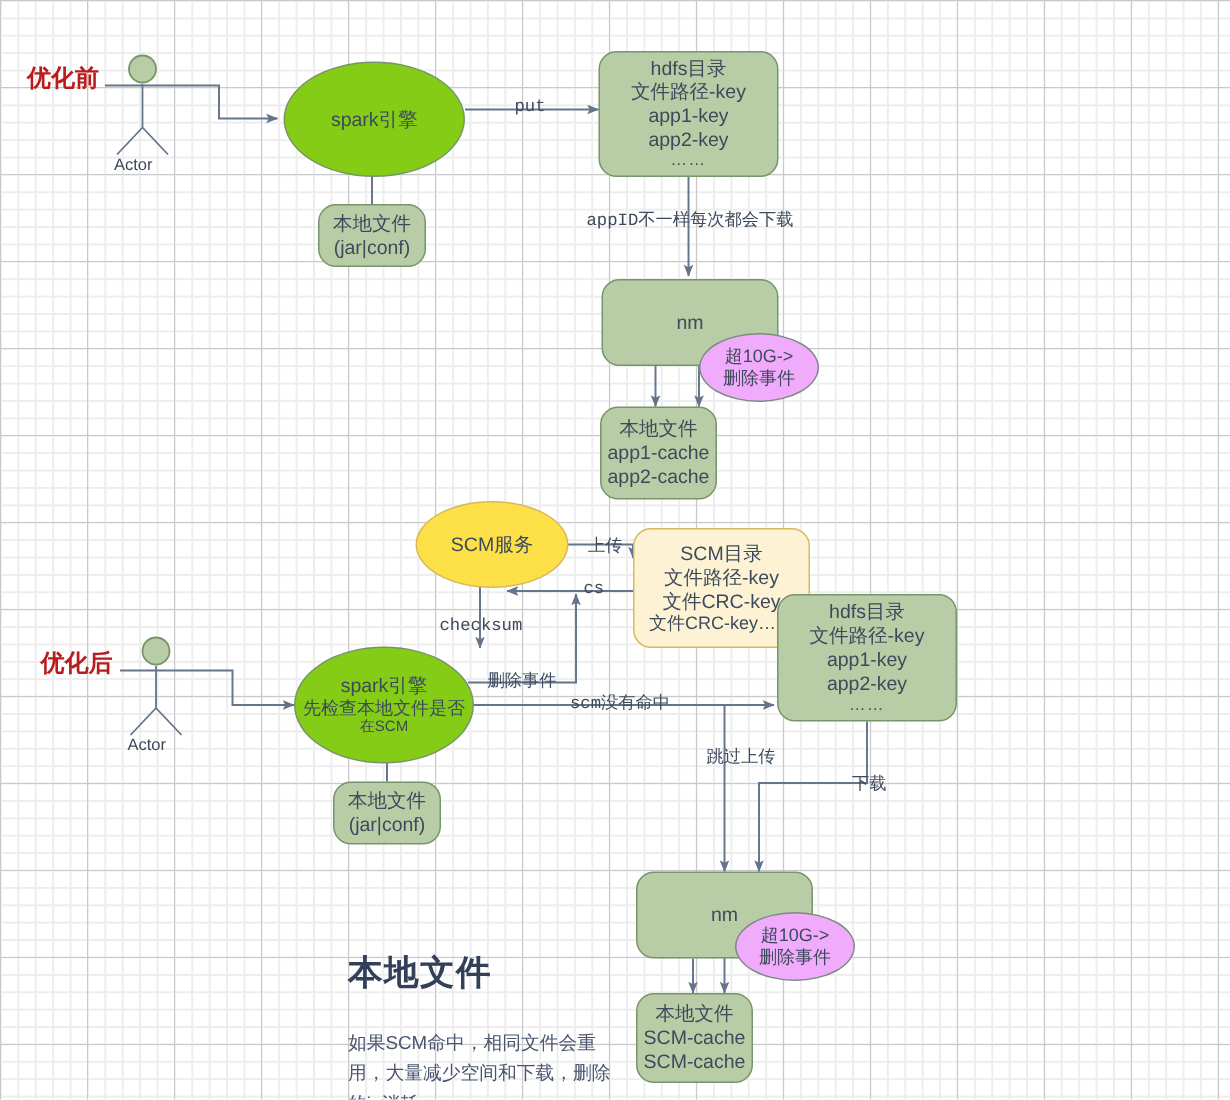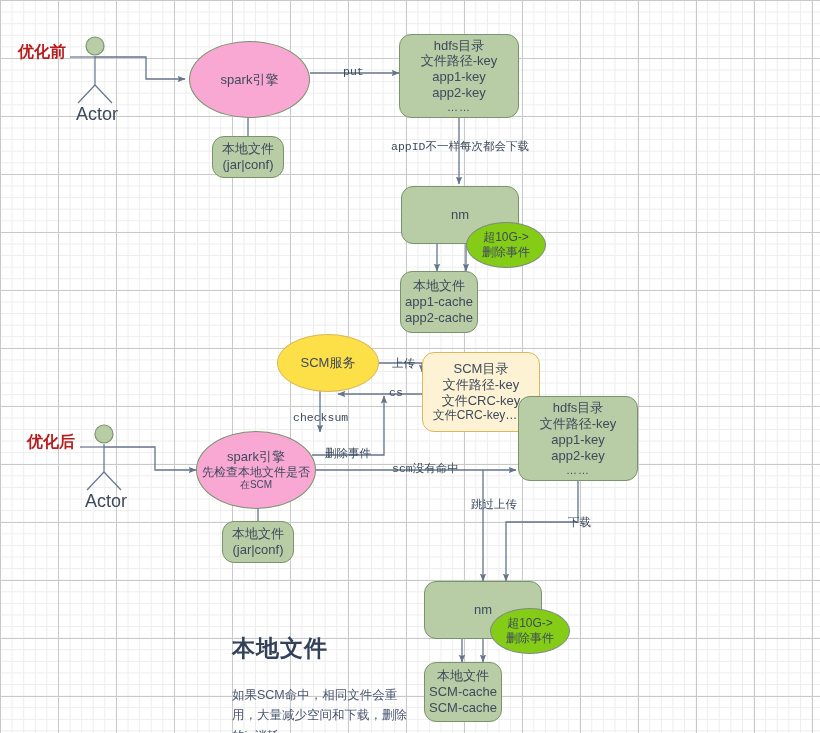--- a/index.html
+++ b/index.html
@@ -30,39 +30,39 @@
     color:#3d4a5c;
     line-height:1.22;
   }
   .rect{
     background:#b8cda6;
     border:1.2px solid #77946b;
     border-radius:12px;
     font-size:13px;
   }
   .ellipse{
-    background:#f9a8d4;
+    background:#84cc16;
     border:1.2px solid #77946b;
     border-radius:50%;
     font-size:13px;
   }
   .yellow-ellipse{
     background:#fde047;
     border:1.2px solid #d9b85c;
     border-radius:50%;
     font-size:13px;
   }
   .yellow-rect{
     background:#fdf3d4;
     border:1.2px solid #d9b85c;
     border-radius:12px;
     font-size:13px;
   }
   .note-ellipse{
-    background:#84cc16;
+    background:#f0abfc;
     border:1.2px solid #7b8b80;
     border-radius:50%;
     font-size:12px;
   }
   .edge-label{
     position:absolute;
     font-size:11.5px;
     color:#3d4a5c;
     background:transparent;
     white-space:nowrap;
@@ -70,21 +70,21 @@
   }
   .phase-label{
     position:absolute;
     color:#b91c1c;
     font-weight:bold;
     font-size:16px;
     white-space:nowrap;
   }
   .actor-label{
     position:absolute;
-    font-size:18px;
+    font-size:11px;
     color:#3d4a5c;
     white-space:nowrap;
   }
   .legend-title{
     position:absolute;
     font-size:23px;
     font-weight:bold;
     color:#33405a;
     letter-spacing:1px;
     white-space:nowrap;
@@ -242,18 +242,18 @@
   <div>SCM-cache</div>
   <div>SCM-cache</div>
 </div>
 
 <div class="edge-label" style="left:343px;top:65px;">put</div>
 <div class="edge-label" style="left:391px;top:139px;">appID不一样每次都会下载</div>
 <div class="edge-label" style="left:392px;top:356px;">上传</div>
 <div class="edge-label" style="left:389px;top:386px;">cs</div>
 <div class="edge-label" style="left:293px;top:411px;">checksum</div>
 <div class="edge-label" style="left:325px;top:446px;">删除事件</div>
-<div class="edge-label" style="left:392px;top:461px;">scm没有命中</div>
+<div class="edge-label" style="left:380px;top:461px;">scm没有命中</div>
 <div class="edge-label" style="left:471px;top:497px;">跳过上传</div>
 <div class="edge-label" style="left:568px;top:515px;">下载</div>
 
 <div class="legend-title" style="left:232px;top:633px;">本地文件</div>
 <div class="legend-body" style="left:232px;top:685px;">如果SCM命中，相同文件会重用，大量减少空间和下载，删除的io消耗。</div>
 
 </body></html>

